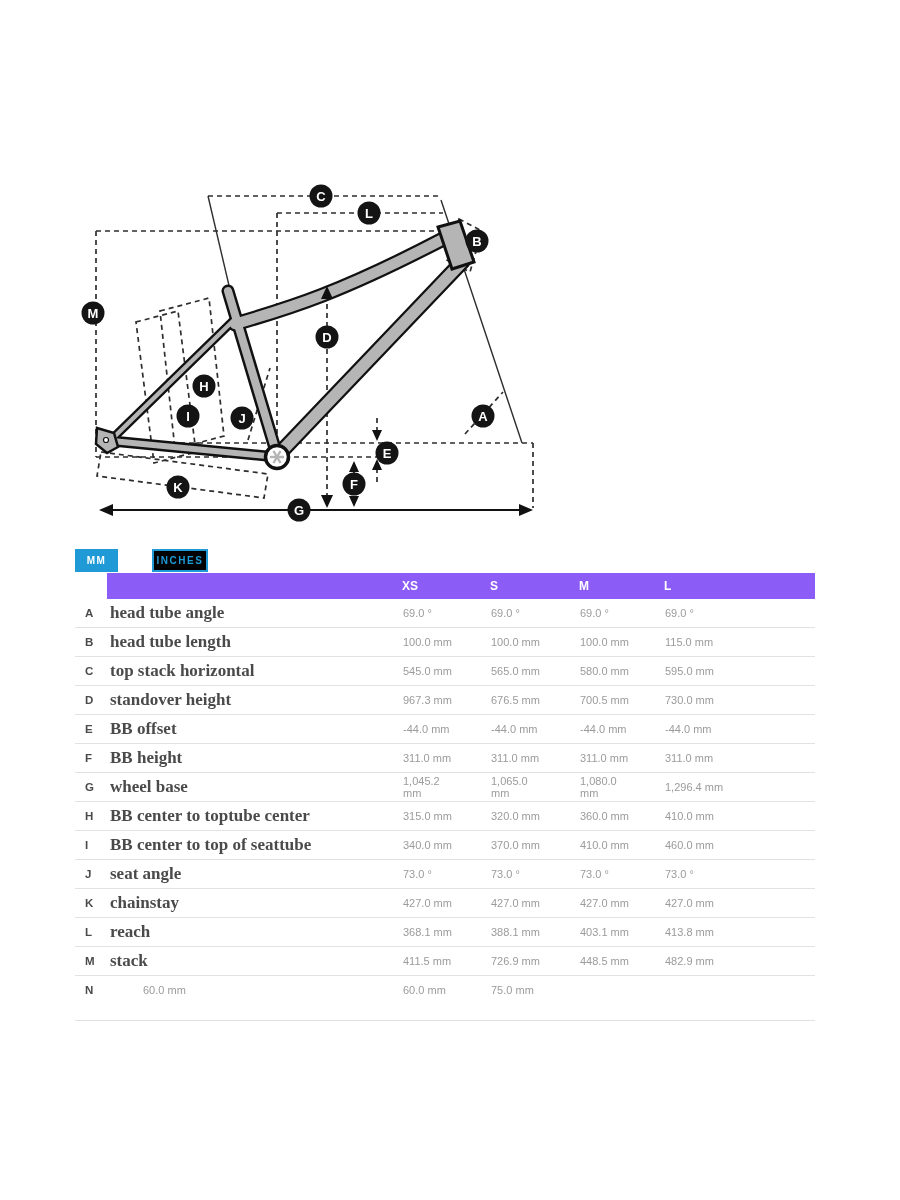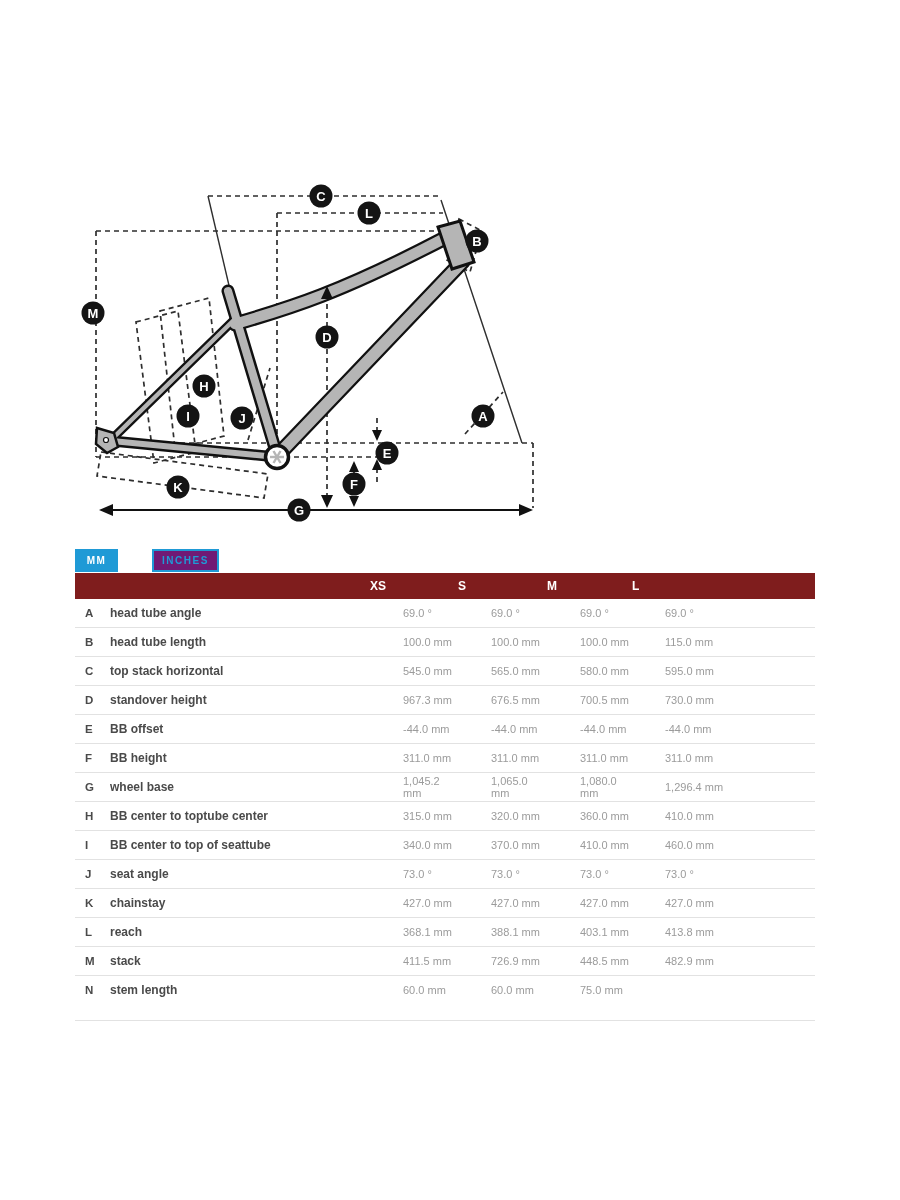--- a/index.html
+++ b/index.html
@@ -11,31 +11,31 @@
   .dash{stroke:#2e2e2e;stroke-width:1.7;fill:none;stroke-dasharray:5 4;}
   .thin{stroke:#2e2e2e;stroke-width:1.4;fill:none;}
   .tubeK{stroke:#111;fill:none;stroke-linecap:round;}
   .tubeG{stroke:#b5b5b5;fill:none;stroke-linecap:round;}
   .arrow{fill:#111;}
 
   .tabs{position:absolute;left:75px;top:549px;display:flex;gap:32px;}
   .tab{height:23px;box-sizing:border-box;display:flex;align-items:center;justify-content:center;
        font-size:10px;font-weight:bold;letter-spacing:1.5px;cursor:pointer;}
   .tab-mm{width:43px;background:#1f9ad6;color:#ffffff;}
-  .tab-in{width:67px;background:#701a75;color:#1f9ad6;border:2px solid #1f9ad6;margin-left:2px;}
+  .tab-in{width:56px;background:#000000;color:#1f9ad6;border:2px solid #1f9ad6;margin-left:2px;}
 
   .geo-table{position:absolute;left:75px;top:573px;width:740px;}
-  .thead{background:#7f1d1d;color:#ffffff;height:26px;}
+  .thead{background:#8b5cf6;color:#ffffff;height:26px;margin-left:32px;}
   .grid{display:grid;grid-template-columns:35px 260px 88px 89px 85px auto;align-items:center;}
   .thead span{font-size:12px;font-weight:bold;}
   .trow{height:28px;border-bottom:1px solid #e2e2e2;background:#ffffff;}
   .trow.tall{height:44px;align-items:start;}
   .trow.tall span{line-height:28px;}
   .c-letter{padding-left:10px;font-size:11.5px;font-weight:bold;color:#4a4a4a;}
-  .c-name{font-size:12px;font-weight:bold;color:#4a4a4a;}
+  .c-name{font-size:17px;font-weight:bold;color:#4a4a4a;font-family:Liberation Serif, serif;}
   .c-val{font-size:11px;color:#9b9b9b;margin-left:33px;}
 </style>
 </head>
 <body>
 
 <svg class="diagram" viewBox="60 170 500 370">
 
   <g>
 
     <line class="dash" x1="208" y1="196" x2="441" y2="196"></line>
@@ -283,18 +283,17 @@
   <div class="trow grid">
       <span class="c-letter">M</span>
       <span class="c-name">stack</span>
       <span class="c-val">411.5 mm</span>
       <span class="c-val">726.9 mm</span>
       <span class="c-val">448.5 mm</span>
       <span class="c-val">482.9 mm</span>
     </div>
   <div class="trow tall grid">
       <span class="c-letter">N</span>
-      <span class="c-name">stem length</span>
       <span class="c-val">60.0 mm</span>
       <span class="c-val">60.0 mm</span>
       <span class="c-val">75.0 mm</span>
     </div>
 </div>
 
 </body></html>

